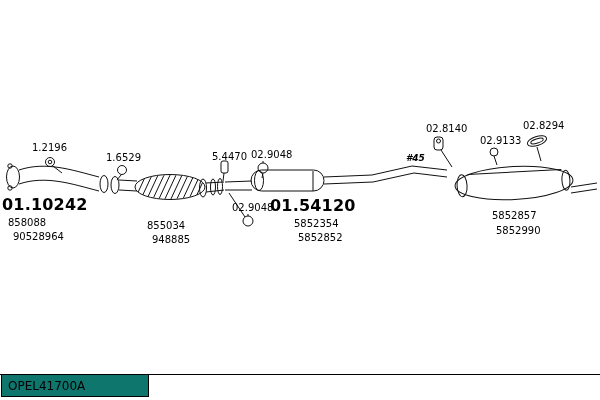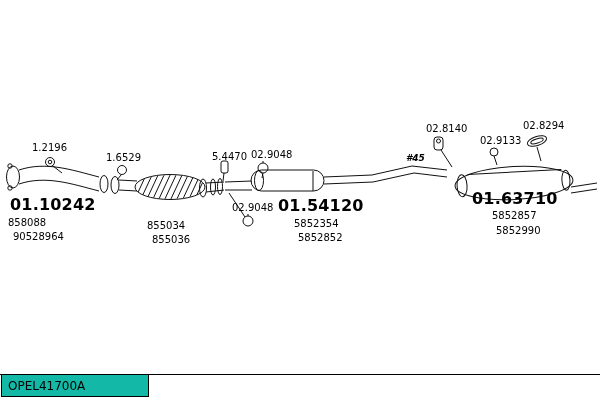--- a/index.html
+++ b/index.html
@@ -2,28 +2,28 @@
 <html><head>
 <meta charset="utf-8">
 <style>
   html,body{margin:0;padding:0;background:#fff;}
   .stage{
     position:relative;width:600px;height:400px;background:#fff;
     font-family:"DejaVu Sans",sans-serif;color:#000;overflow:hidden;
   }
   .draw{position:absolute;left:0;top:0;}
   .lbl{position:absolute;font-size:10px;line-height:1.1;white-space:nowrap;}
-  .big{position:absolute;font-size:16px;font-weight:700;line-height:1;white-space:nowrap;letter-spacing:.2px;margin-left:8px;}
+  .big{position:absolute;font-size:16px;font-weight:700;line-height:1;white-space:nowrap;letter-spacing:.2px;}
   .ref{position:absolute;font-size:10px;line-height:1;white-space:nowrap;}
   .note{position:absolute;font-size:9px;font-weight:700;font-style:italic;line-height:1;white-space:nowrap;}
   .footer-rule{position:absolute;left:0;top:374px;width:600px;height:0;border-top:1px solid #000;}
   .footer-box{
     position:absolute;left:1px;top:374px;width:148px;height:23px;
     border:1px solid #000;box-sizing:border-box;
-    display:flex;align-items:center;padding-left:6px;background:#14b8a6;
+    display:flex;align-items:center;padding-left:6px;background:#0f766e;
   }
   .footer-box span{font-size:12px;line-height:1;}
 </style>
 </head>
 <body>
 
 <div class="stage">
 
   <svg class="draw" width="600" height="400" viewBox="0 0 600 400">
     <defs>
@@ -162,27 +162,26 @@
   <span class="lbl" style="left:232px;top:202px">02.9048</span>
   <span class="lbl" style="left:426px;top:123px">02.8140</span>
   <span class="lbl" style="left:480px;top:135px">02.9133</span>
   <span class="lbl" style="left:523px;top:120px">02.8294</span>
 
   <span class="big" style="left:2px;top:197px">01.10242</span>
   <span class="ref" style="left:8px;top:218px">858088</span>
   <span class="ref" style="left:13px;top:232px">90528964</span>
 
   <span class="ref" style="left:147px;top:221px">855034</span>
-  <span class="ref" style="left:152px;top:235px">855036</span>
+  <span class="ref" style="left:152px;top:235px">948885</span>
 
   <span class="big" style="left:270px;top:198px">01.54120</span>
   <span class="ref" style="left:294px;top:219px">5852354</span>
   <span class="ref" style="left:298px;top:233px">5852852</span>
 
-  <span class="big" style="left:464px;top:191px">01.63710</span>
   <span class="ref" style="left:492px;top:211px">5852857</span>
   <span class="ref" style="left:496px;top:226px">5852990</span>
 
   <span class="note" style="left:406px;top:154px">#45</span>
 
   <div class="footer-rule"></div>
   <div class="footer-box">
     <span>OPEL41700A</span>
   </div>
 

